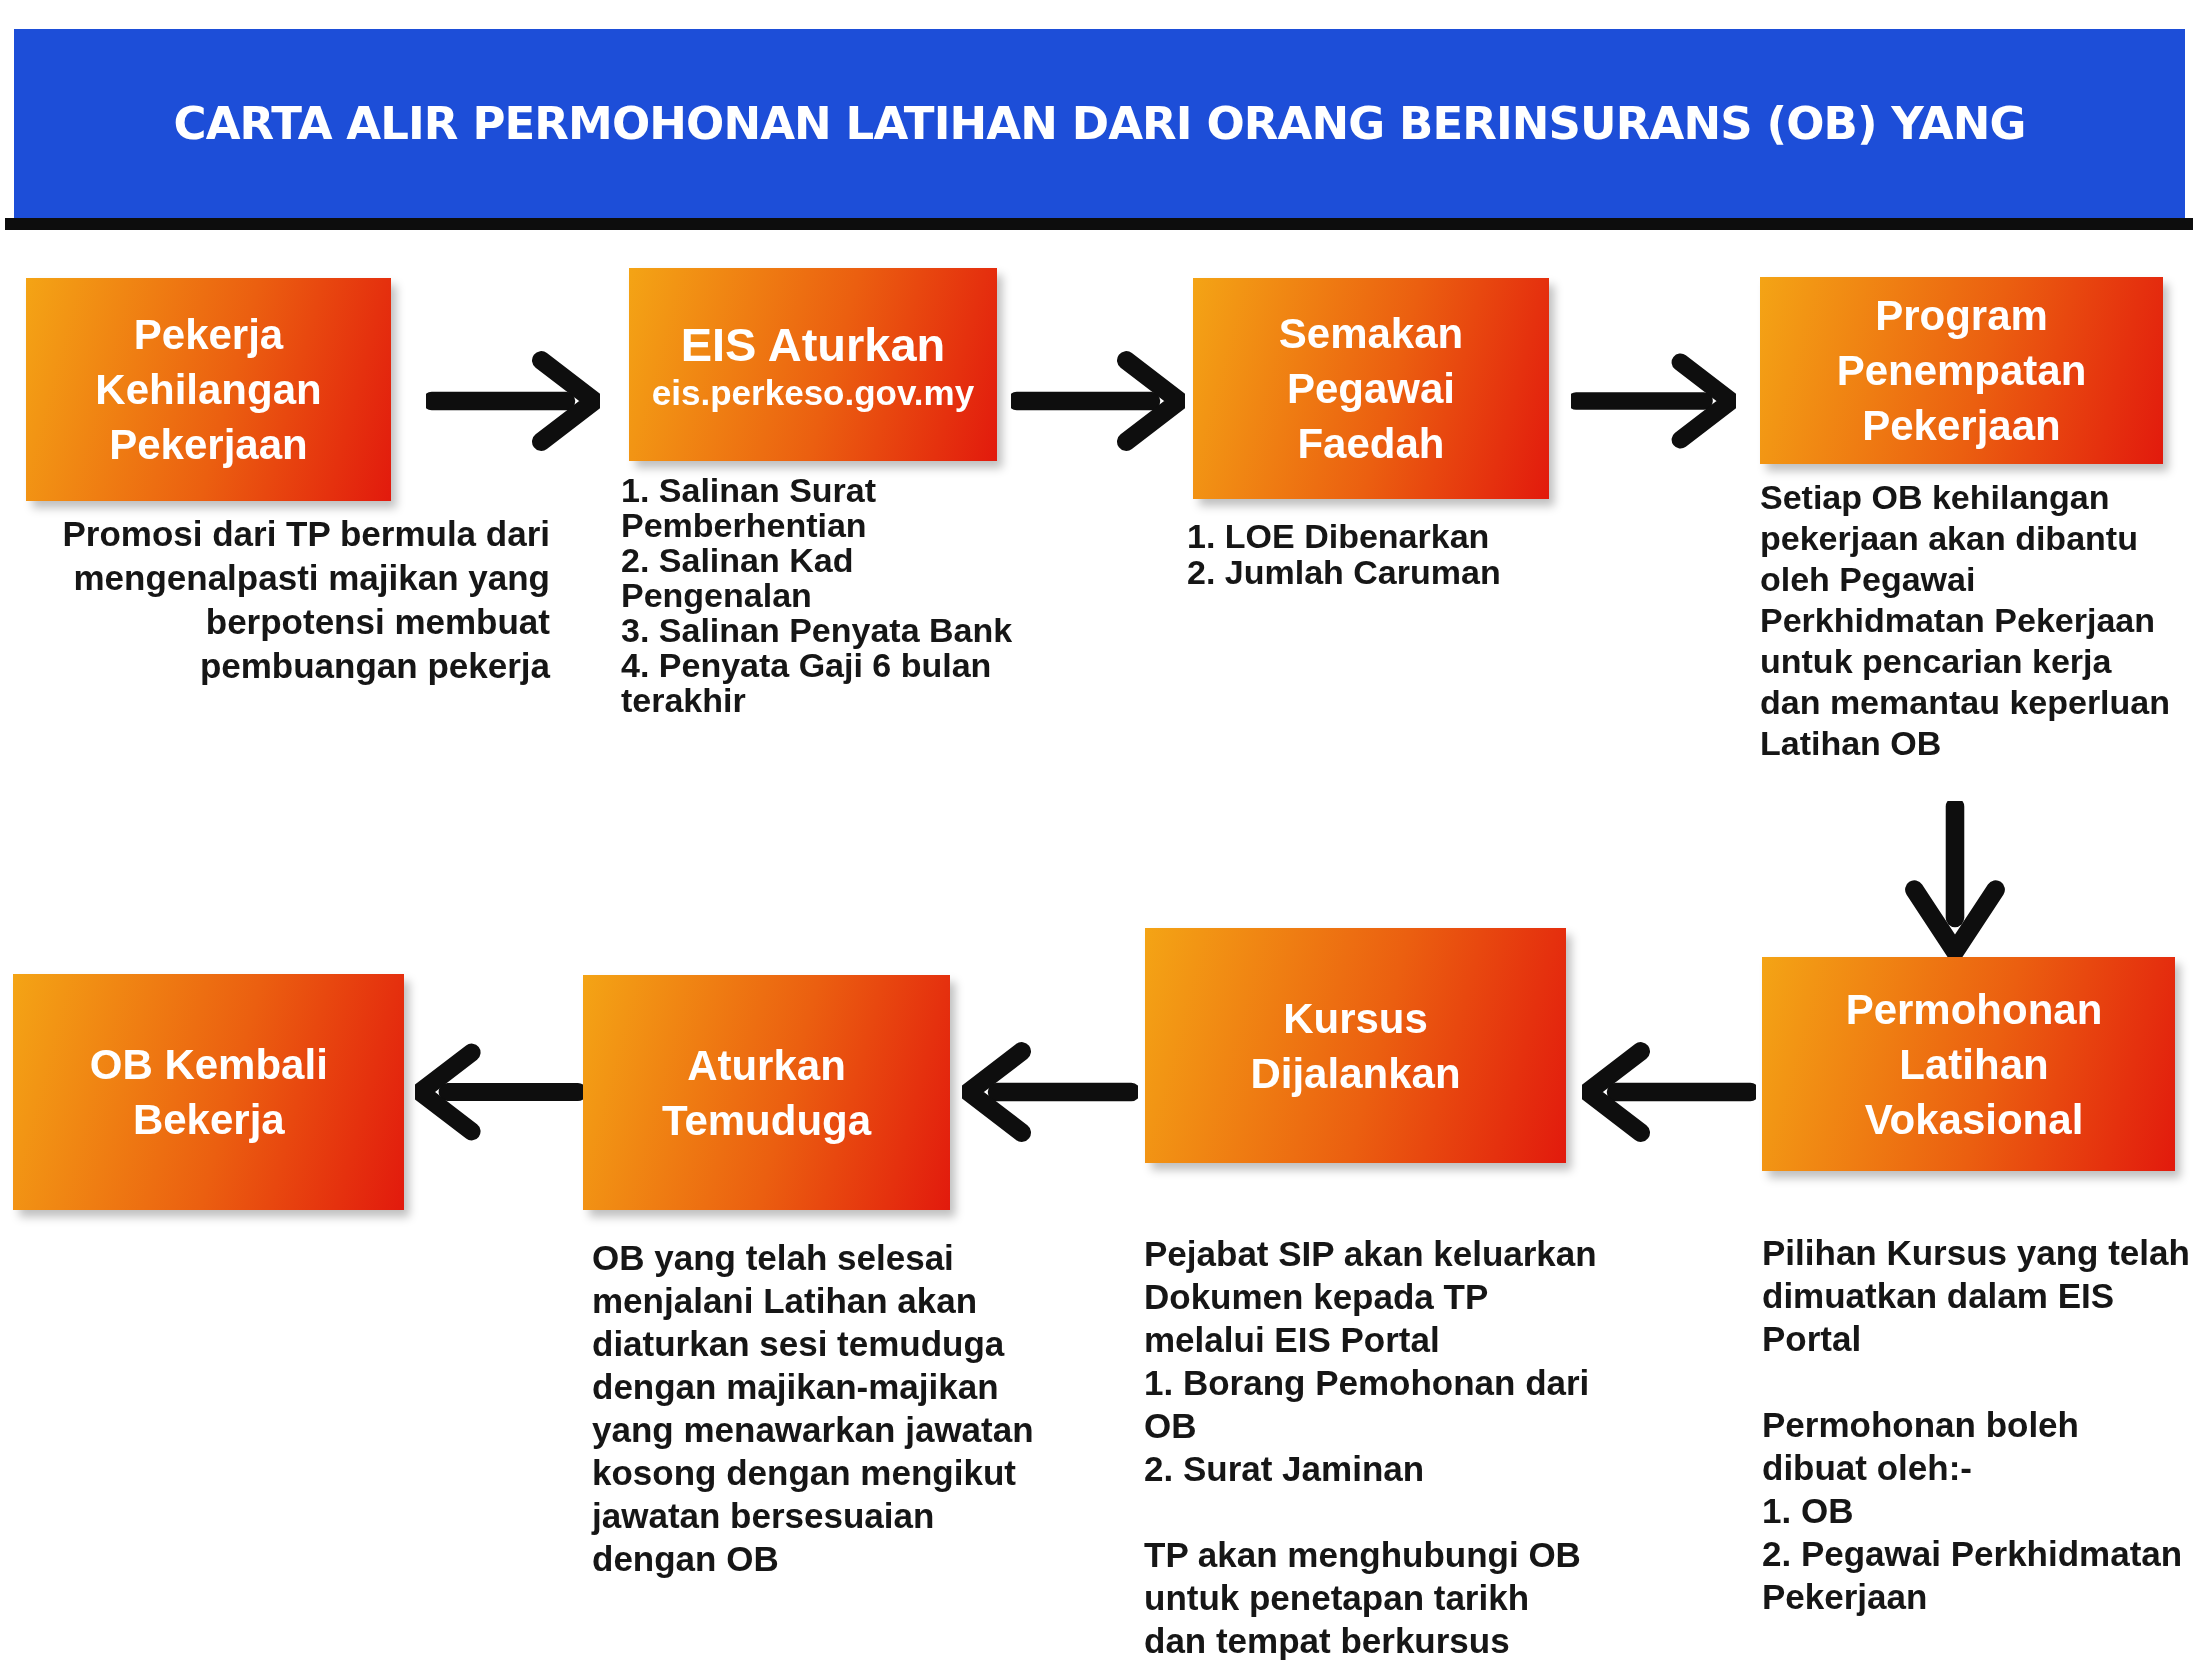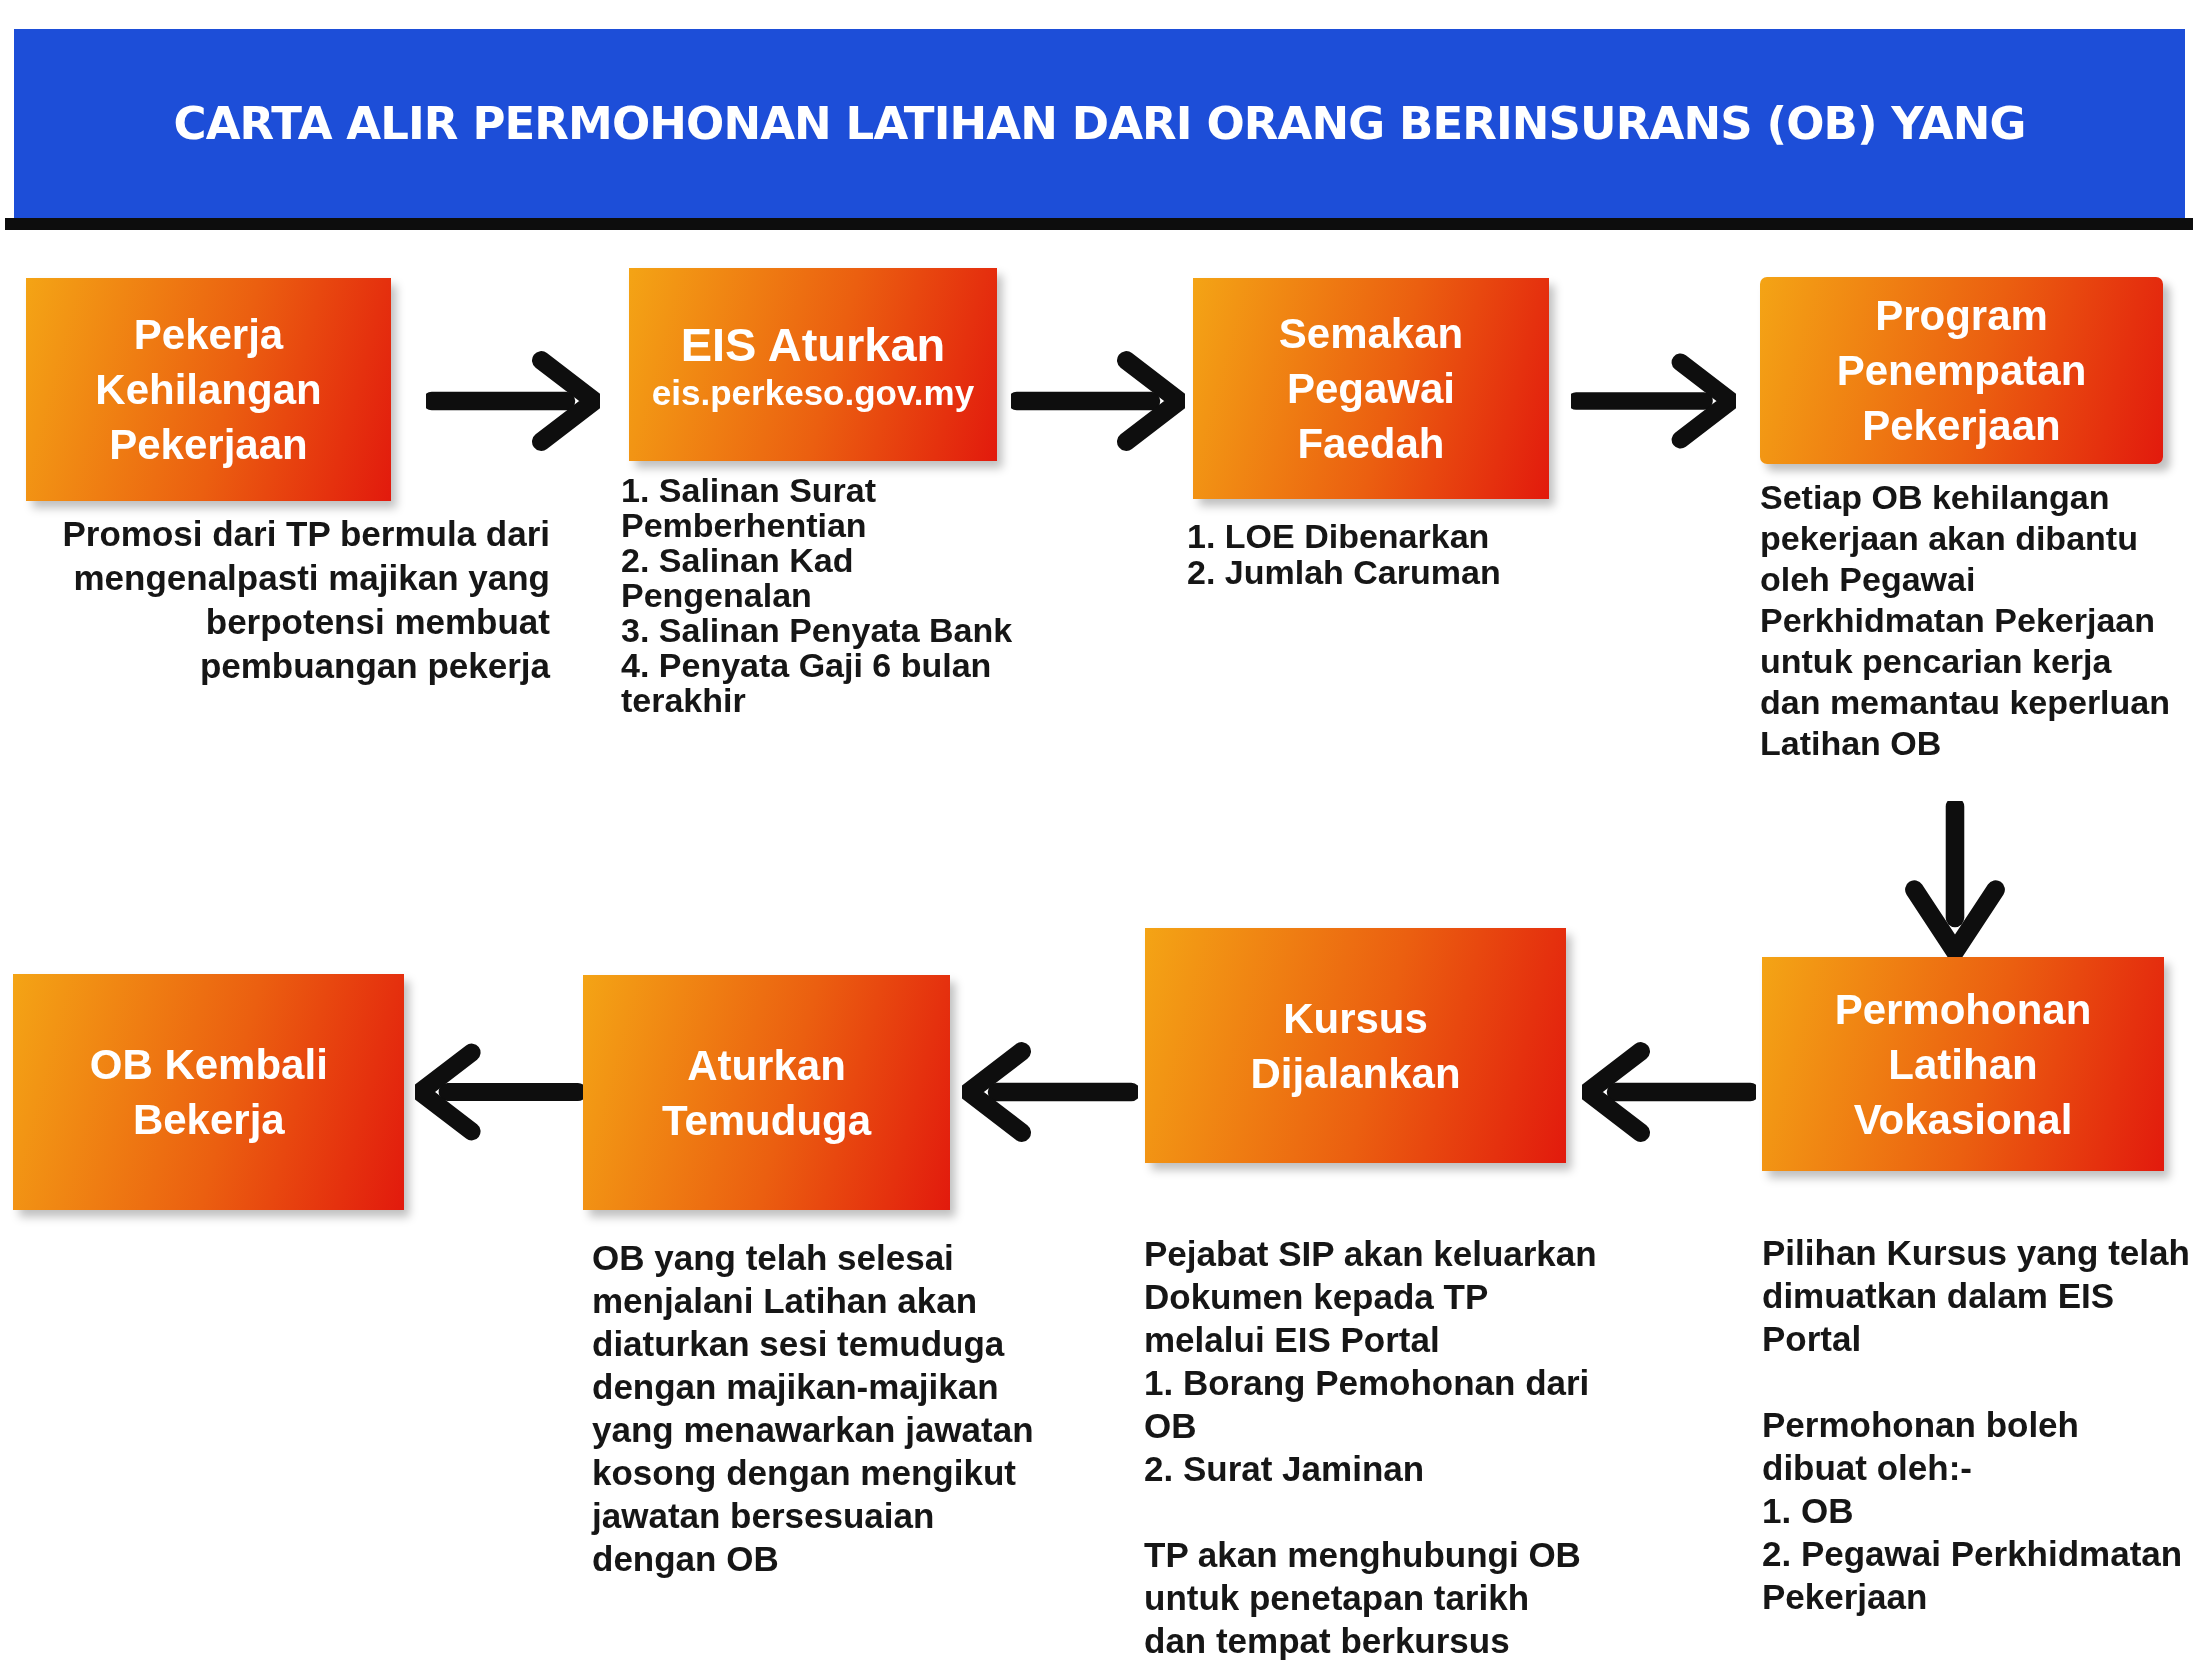--- a/index.html
+++ b/index.html
@@ -29,22 +29,22 @@
     box-shadow:6.2px 7px 8.9px rgba(0,0,0,0.25);
     color:#ffffff;font-weight:bold;text-align:center;
     display:flex;flex-direction:column;justify-content:center;align-items:center;
   }
   .box-title{white-space:pre-line;font-size:42px;line-height:55px;}
   #box-2 .box-title{font-size:47px;line-height:55px;}
   .box-subtitle{font-size:35px;line-height:41px;white-space:nowrap;}
   #box-1{left:26px;top:278px;width:365px;height:223px;}
   #box-2{left:629px;top:268px;width:368px;height:193px;}
   #box-3{left:1193px;top:278px;width:356px;height:221px;}
-  #box-4{left:1760px;top:277px;width:403px;height:187px;border-radius:7px;}
-  #box-5{left:1762px;top:957px;width:402px;height:214px;}
+  #box-4{left:1760px;top:277px;width:403px;height:187px;}
+  #box-5{left:1762px;top:957px;width:402px;height:214px;padding-left:11px;}
   #box-6{left:1145px;top:928px;width:421px;height:235px;}
   #box-7{left:583px;top:975px;width:367px;height:235px;}
   #box-8{left:13.3px;top:974px;width:391px;height:236px;}
   
   .desc{
     position:absolute;color:#161616;font-weight:bold;
     white-space:pre-line;font-size:35px;line-height:43px;text-align:left;
   }
   #desc-1{left:0px;top:512px;width:550px;text-align:right;line-height:44px;}
   #desc-2{left:621px;top:473px;width:417px;line-height:35px;font-size:34px;}

